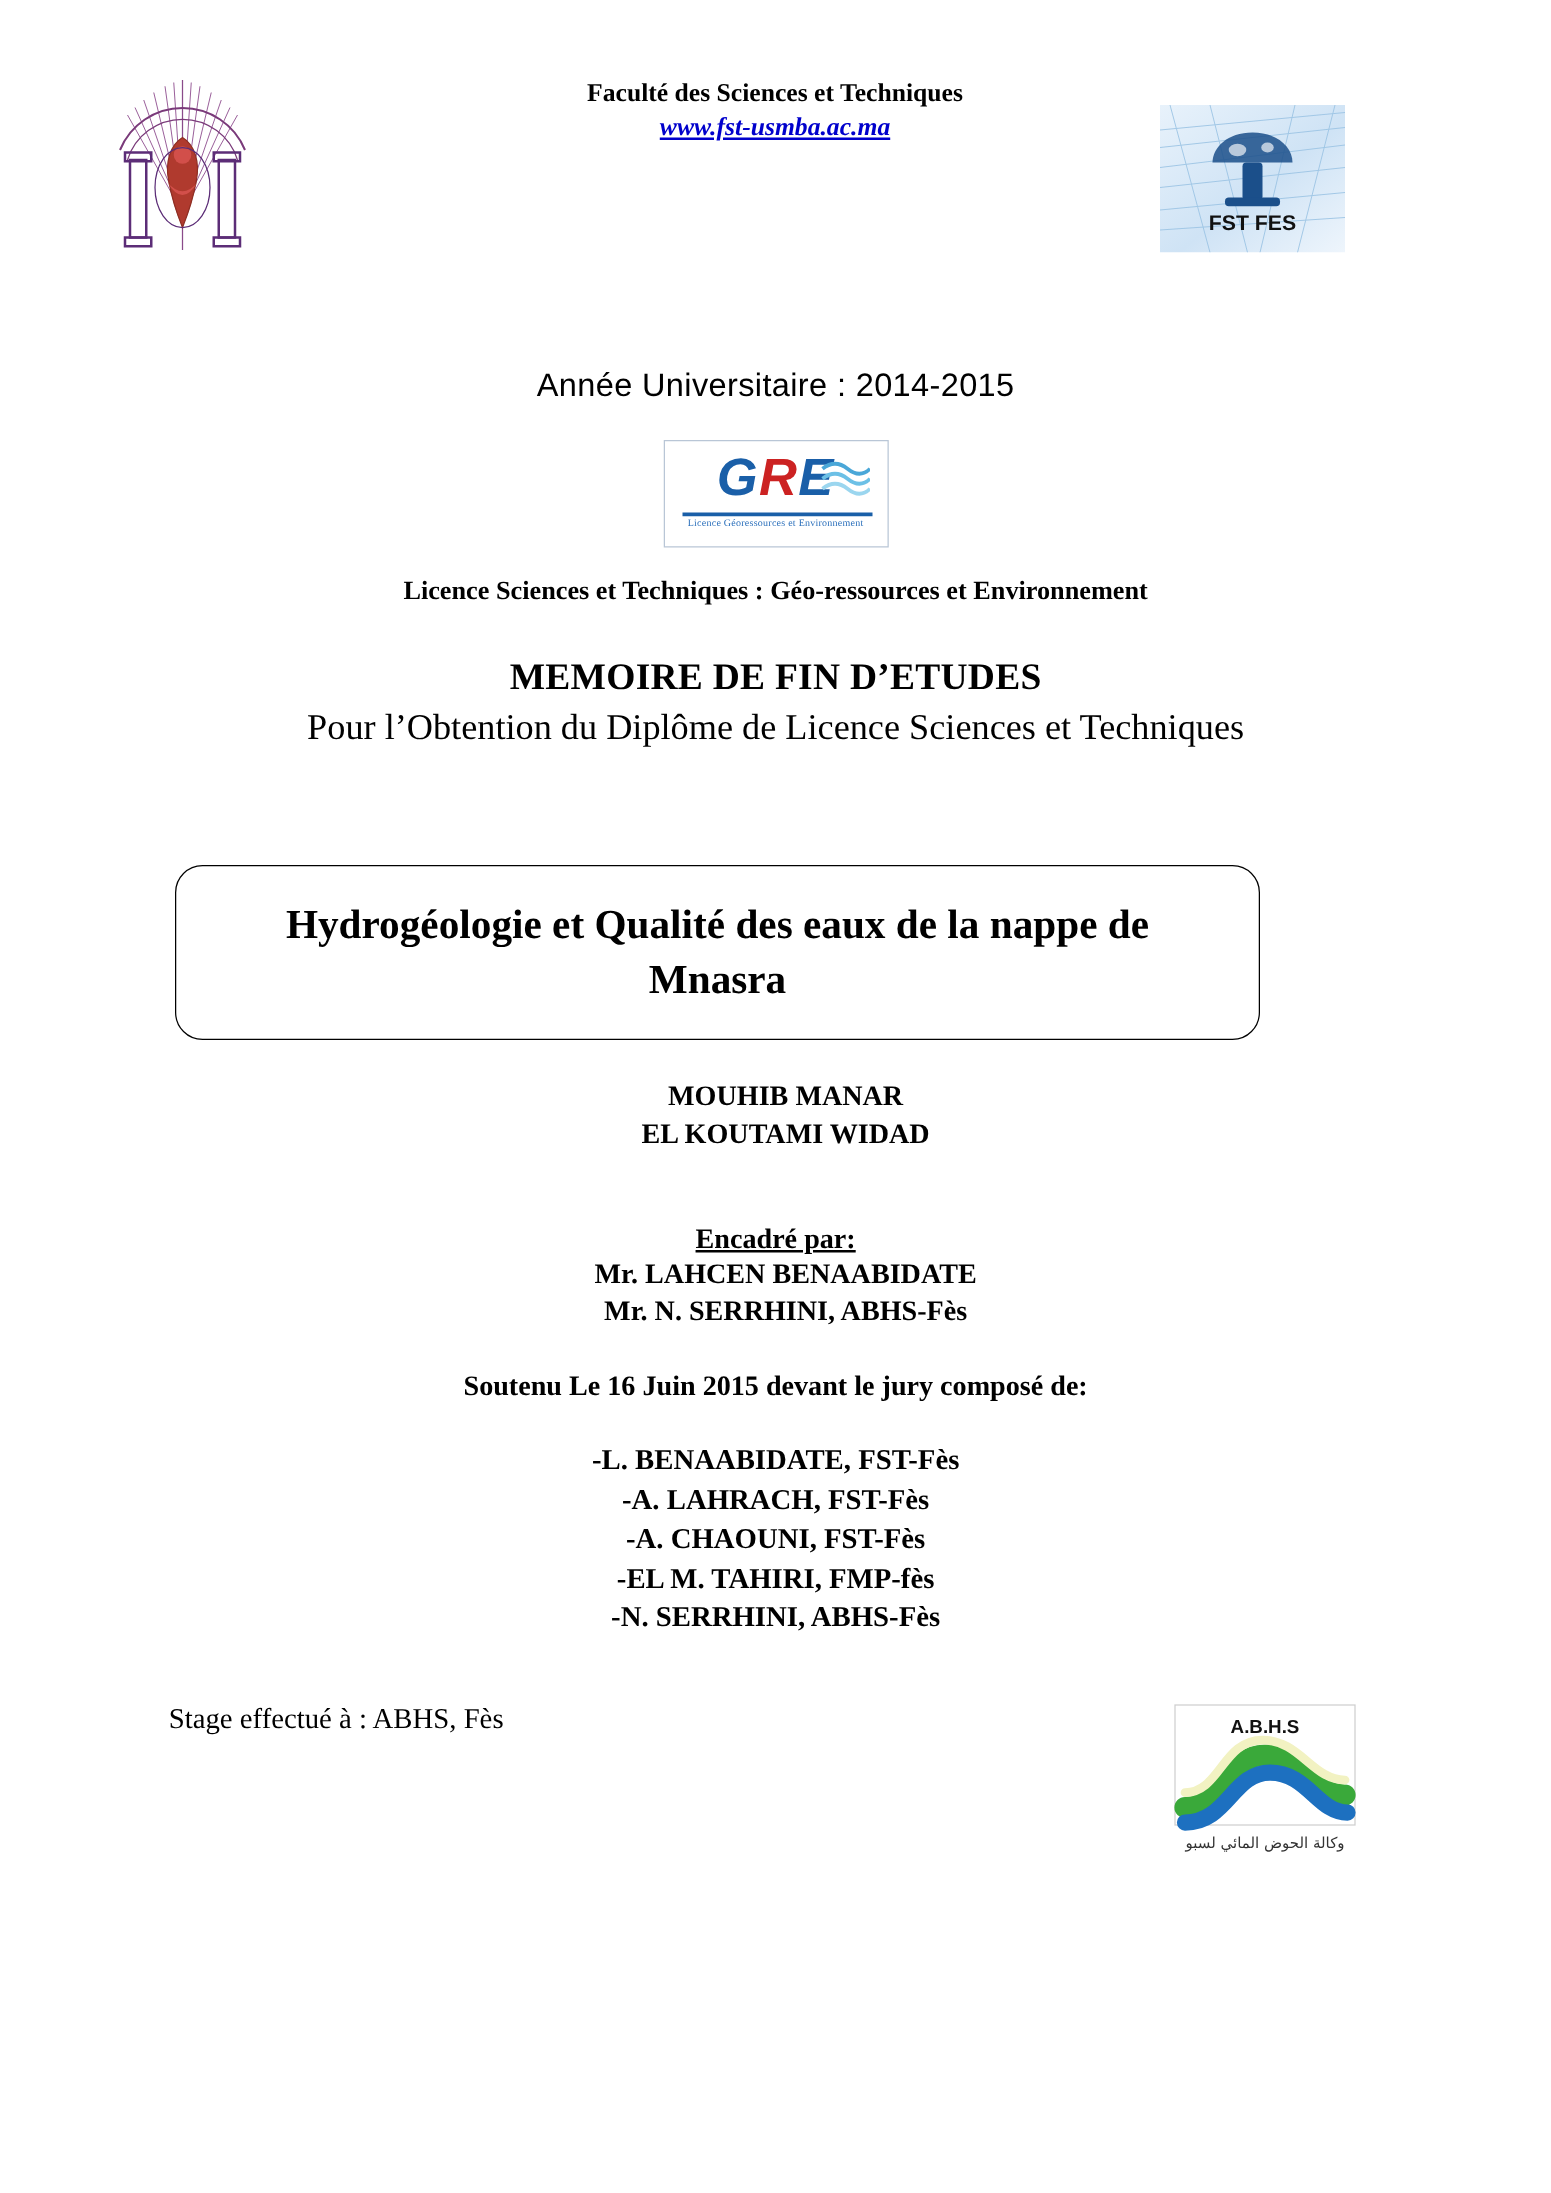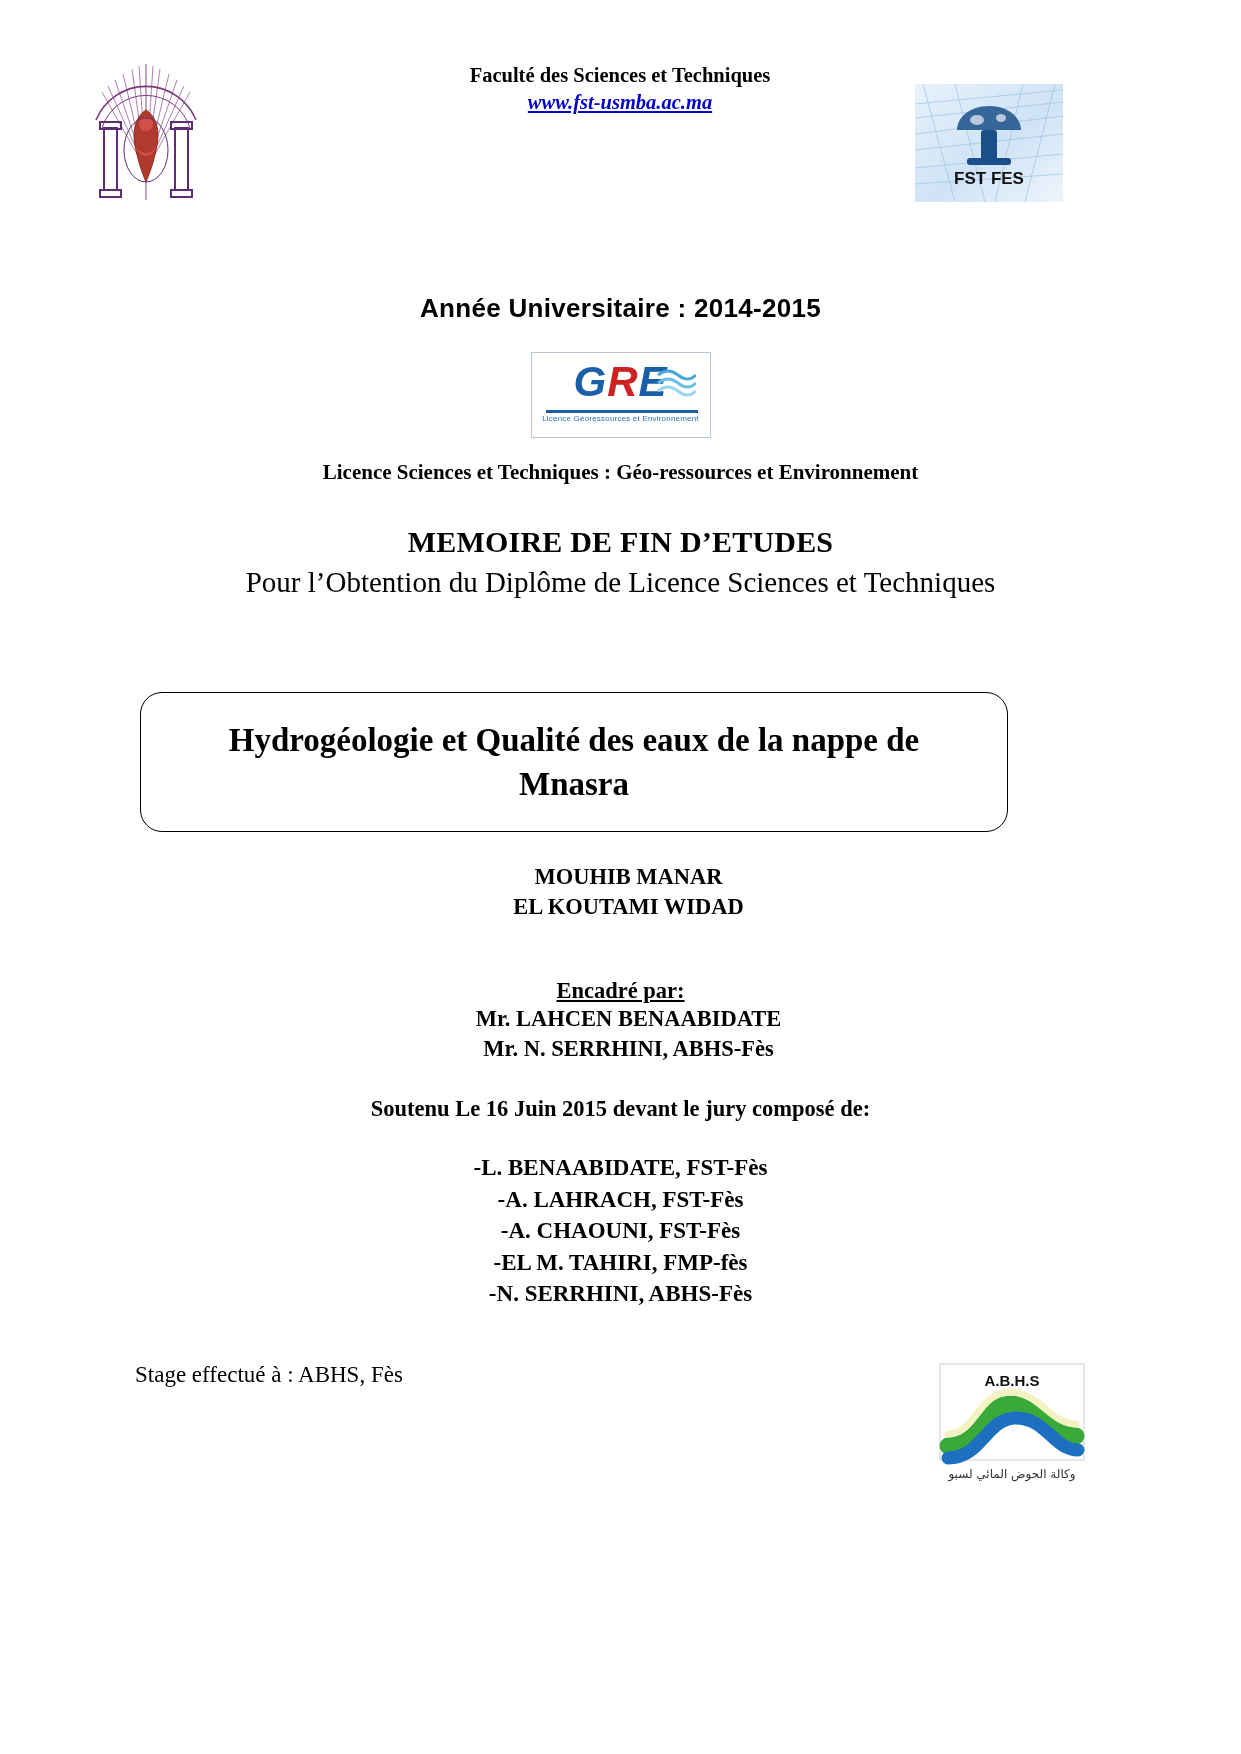--- a/index.html
+++ b/index.html
@@ -53,35 +53,35 @@
   .logo-left {
     position: absolute;
     left: 82px;
     top: 0px;
     width: 128px;
     height: 158px;
   }
   
   .logo-right {
     position: absolute;
-    right: 178px;
+    right: 165px;
     top: 34px;
     width: 148px;
     height: 118px;
   }
 
   
   .year-line {
     position: absolute;
     top: 293px;
     left: 0;
     width: 1241px;
     text-align: center;
     font-family: "Liberation Sans", sans-serif;
-    font-weight: bold;
+    font-weight: normal;
     font-size: 26px;
     letter-spacing: 0.3px;
   }
 
   
   .gre-logo {
     position: absolute;
     top: 352px;
     left: 50%;
     transform: translateX(-50%);
@@ -114,21 +114,21 @@
     width: 152px;
     height: 3px;
     background: #1a5fa8;
   }
   .gre-sub {
     position: absolute;
     top: 61px;
     left: 0;
     width: 100%;
     text-align: center;
-    font-family: Liberation Sans, sans-serif;
+    font-family: Liberation Serif, serif;
     font-size: 8px;
     color: #2a6fbb;
     letter-spacing: 0.2px;
   }
   .gre-wave {
     position: absolute;
     right: 14px;
     top: 14px;
     width: 40px;
     height: 30px;

